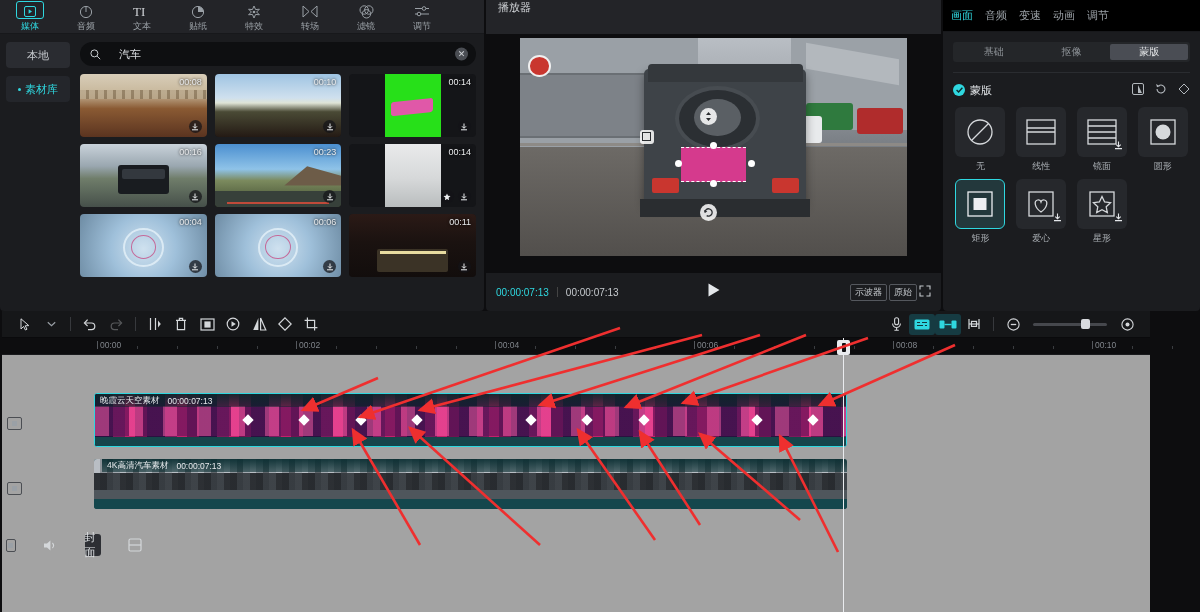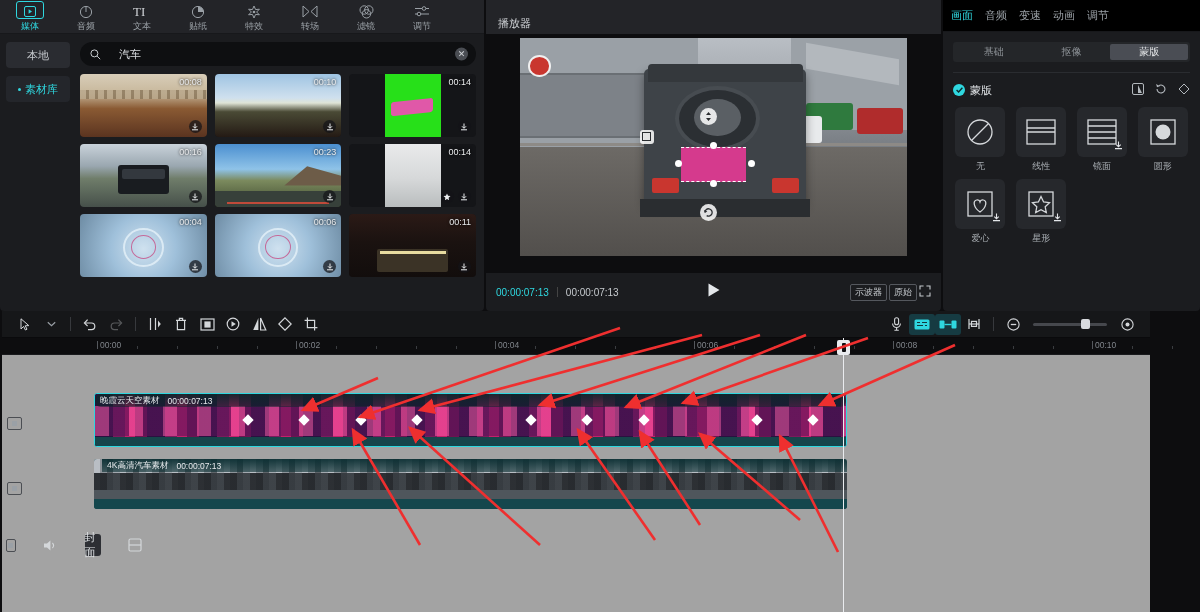--- a/index.html
+++ b/index.html
@@ -76,21 +76,21 @@
   }
   .cell .star svg { position: absolute; left: 2.5px; top: 2.5px; }
   .thumb { position: absolute; inset: 0; }
   .thumb.portrait { left: 28%; right: 28%; }
 
   
   .player-panel {
     position: absolute; left: 486px; top: 0; width: 455px; height: 311px;
     background: #1b1c1f; border-radius: 4px;
   }
-  .player-head { height: 46px; background: #232428; display: flex; align-items: center; padding-left: 12px; }
+  .player-head { height: 46px; background: #232428; display: flex; align-items: flex-start; padding-left: 12px; }
   .player-head .t { font-size: 11px; color: #cfd2d6; }
   .stage { position: absolute; left: 0; top: 34px; right: 0; bottom: 38px; background: #0d0d0f; }
   .video {
     position: absolute; left: 34px; top: 4px; width: 387px; height: 218px;
     overflow: hidden; background: #3b3f44;
   }
   .pbar {
     position: absolute; left: 0; right: 0; bottom: 0; height: 38px;
     display: flex; align-items: center; padding: 0 10px;
   }
@@ -584,20 +584,29 @@
           <div class="nm">镜面</div>
         </div>
         <div class="shape">
           <div class="bx">
             <svg width="30" height="26" viewBox="0 0 30 26">
                 <rect x="3" y="1" width="24" height="24" fill="none" stroke="#d6d9dc" stroke-width="1.3"></rect>
                 <circle cx="15" cy="13" r="7.5" fill="#d6d9dc"></circle>
               </svg>
           </div>
           <div class="nm">圆形</div>
+        </div>
+        <div class="shape sel">
+          <div class="bx">
+            <svg width="30" height="26" viewBox="0 0 30 26">
+                <rect x="3" y="1" width="24" height="24" fill="none" stroke="#eceff2" stroke-width="1.3"></rect>
+                <rect x="8.5" y="7" width="13" height="12" fill="#eceff2"></rect>
+              </svg>
+          </div>
+          <div class="nm">矩形</div>
         </div>
         <div class="shape">
           <div class="bx">
             <svg width="30" height="26" viewBox="0 0 30 26">
                 <rect x="3" y="1" width="24" height="24" fill="none" stroke="#d6d9dc" stroke-width="1.3"></rect>
                 <path d="M15 21 C8 16 8 10 11.5 9 C13.3 8.4 14.6 9.8 15 11 C15.4 9.8 16.7 8.4 18.5 9 C22 10 22 16 15 21 Z" fill="none" stroke="#d6d9dc" stroke-width="1.3"></path>
               </svg>
             <span class="mini-dl"><svg width="9" height="9" viewBox="0 0 9 9">
                   <path d="M4.5 0.5 V5.4 M2.3 3.6 L4.5 5.8 L6.7 3.6 M1 7.6 H8" stroke="#e4e7ea" fill="none" stroke-width="1.1"></path>
                 </svg></span>
@@ -775,21 +784,21 @@
           <svg width="7" height="7" viewBox="0 0 7 7">
               <rect x="1" y="1" width="5" height="5" fill="#9aa0a6"></rect>
             </svg>
         </span>
       </div>
 
       <div class="clip sel" style="left:92px; top:38px; width:753px; height:54px; background:#1b2a33;">
         <div style="position:absolute;inset:0;background:repeating-linear-gradient(90deg,#2a1140 0 18px,#7a1b5c 18px 30px,#c3216b 30px 40px,#6d1450 40px 52px);"></div>
         <div style="position:absolute;left:0;right:0;top:12px;height:30px;background:repeating-linear-gradient(90deg,rgba(255,90,170,.55) 0 14px,rgba(90,20,90,.6) 14px 34px);"></div>
         <div style="position:absolute;left:0;right:0;bottom:0;height:9px;background:#17454b;"></div>
-        <div class="hdr" style="background:linear-gradient(rgba(14,38,42,.92),rgba(14,38,42,.55));border-radius:6px;">
+        <div class="hdr" style="background:linear-gradient(rgba(14,38,42,.92),rgba(14,38,42,.55));">
           <span class="nm">晚霞云天空素材</span>
           <span class="du">00:00:07:13</span>
         </div>
         <span class="kf" style="left:149px;  top:22px"></span>
         <span class="kf" style="left:205px;  top:22px"></span>
         <span class="kf" style="left:262px;  top:22px"></span>
         <span class="kf" style="left:318px;  top:22px"></span>
         <span class="kf" style="left:432px;  top:22px"></span>
         <span class="kf" style="left:488px;  top:22px"></span>
         <span class="kf" style="left:545px;  top:22px"></span>

